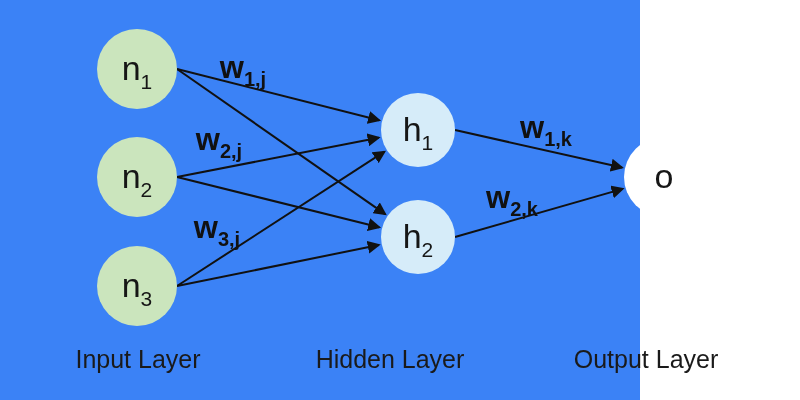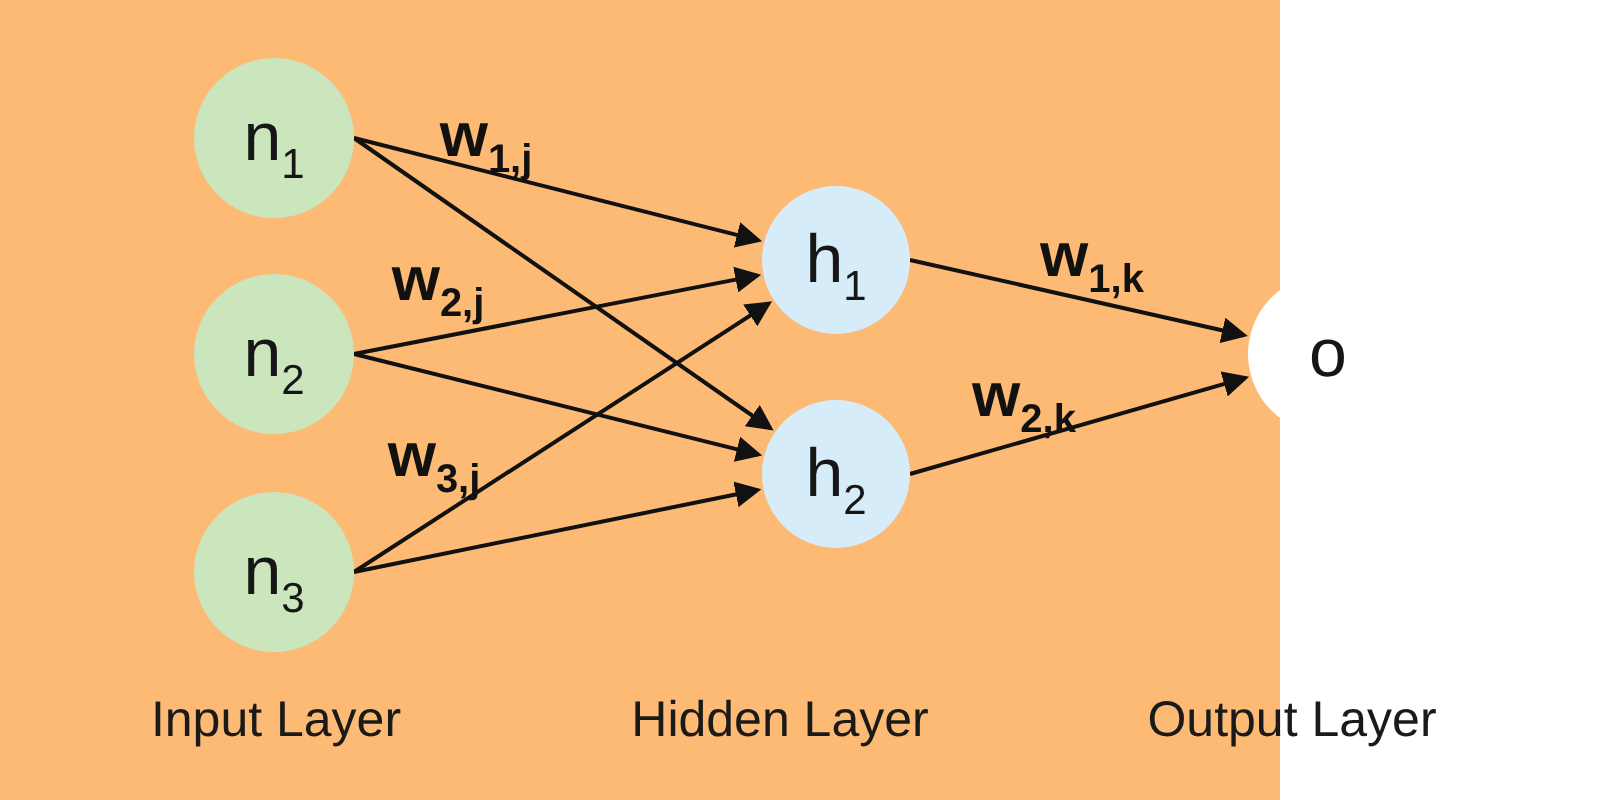--- a/index.html
+++ b/index.html
@@ -9,21 +9,21 @@
     body {
       width: 800px;
       height: 400px;
       overflow: hidden;
       font-family: "Liberation Sans", "DejaVu Sans", sans-serif;
     }
     .stage {
       position: relative;
       width: 640px;
       height: 400px;
-      background: #fdba74;
+      background: #3b82f6;
     }
     svg {
       display: block;
     }
     .node-label {
       font-family: "Liberation Sans", "DejaVu Sans", sans-serif;
       font-weight: 500;
       fill: #161616;
     }
     .weight-label {

